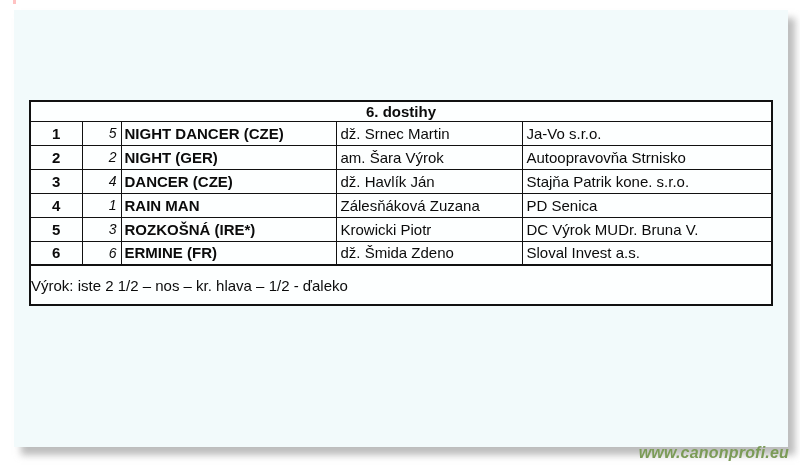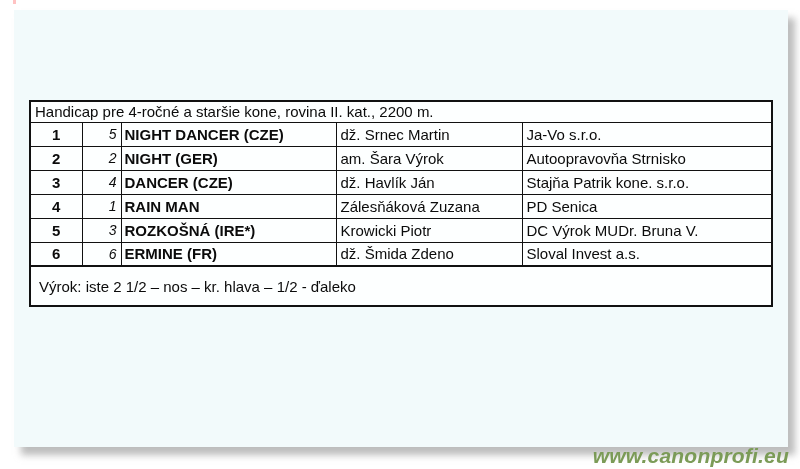--- a/index.html
+++ b/index.html
@@ -27,53 +27,53 @@
   .results-table td {
     border: 1px solid var(--border, #111111);
     background: var(--cell, #fdffff);
     vertical-align: middle;
     overflow: hidden; white-space: nowrap;
   }
   .results-table { border: 2px solid var(--border, #111111); }
   .results-table tr.r-title td { height: 20px; text-align: center; font-weight: bold; }
   .results-table tr.r-conditions td { height: 21px; text-align: left; padding-left: 4px; }
   .results-table tr.data-row td { height: 24px; }
-  .results-table tr.r-verdict td { height: 40px; text-align: left; padding-left: 8px; border-top: 2px solid var(--border, #111111); }
+  .results-table tr.r-verdict td { height: 40px; text-align: left; padding-left: 0; border-top: 2px solid var(--border, #111111); }
 
   td.place { text-align: center; font-weight: bold; }
   td.num   { text-align: right; padding-right: 4px; font-style: italic; font-size: 14px; }
   td.horse { font-weight: bold; padding-left: 3px; }
   td.jockey, td.owner { padding-left: 4px; }
   tr.bold-row td.jockey, tr.bold-row td.owner { font-weight: normal; }
 
   .watermark {
     position: absolute; right: 11px; top: 444px;
-    font-style: italic; font-weight: bold; font-size: 21px;
+    font-style: italic; font-weight: bold; font-size: 16px;
     color: var(--watermark, #7b9b57);
     letter-spacing: 0.2px;
   }
 </style>
 </head>
 <body>
 
 <div class="canvas">
   <div class="scan-artifact"></div>
 
   <div class="paper">
     <table class="results-table">
       <colgroup>
         <col style="width:52px">
           <col style="width:39px">
           <col style="width:215px">
           <col style="width:186px">
           <col style="width:250px">
       </colgroup>
       <tbody>
-        <tr class="r-conditions">
-          <td colspan="5">Handicap pre 4-ročné a staršie kone, rovina II. kat., 2200 m.</td>
+        <tr class="r-title">
+          <td colspan="5">6. dostihy</td>
         </tr>
 
         <tr class="data-row bold-row">
           <td class="place">1</td>
           <td class="num">5</td>
           <td class="horse">NIGHT DANCER (CZE)</td>
           <td class="jockey">dž. Srnec Martin</td>
           <td class="owner">Ja-Vo s.r.o.</td>
         </tr>
         <tr class="data-row">

